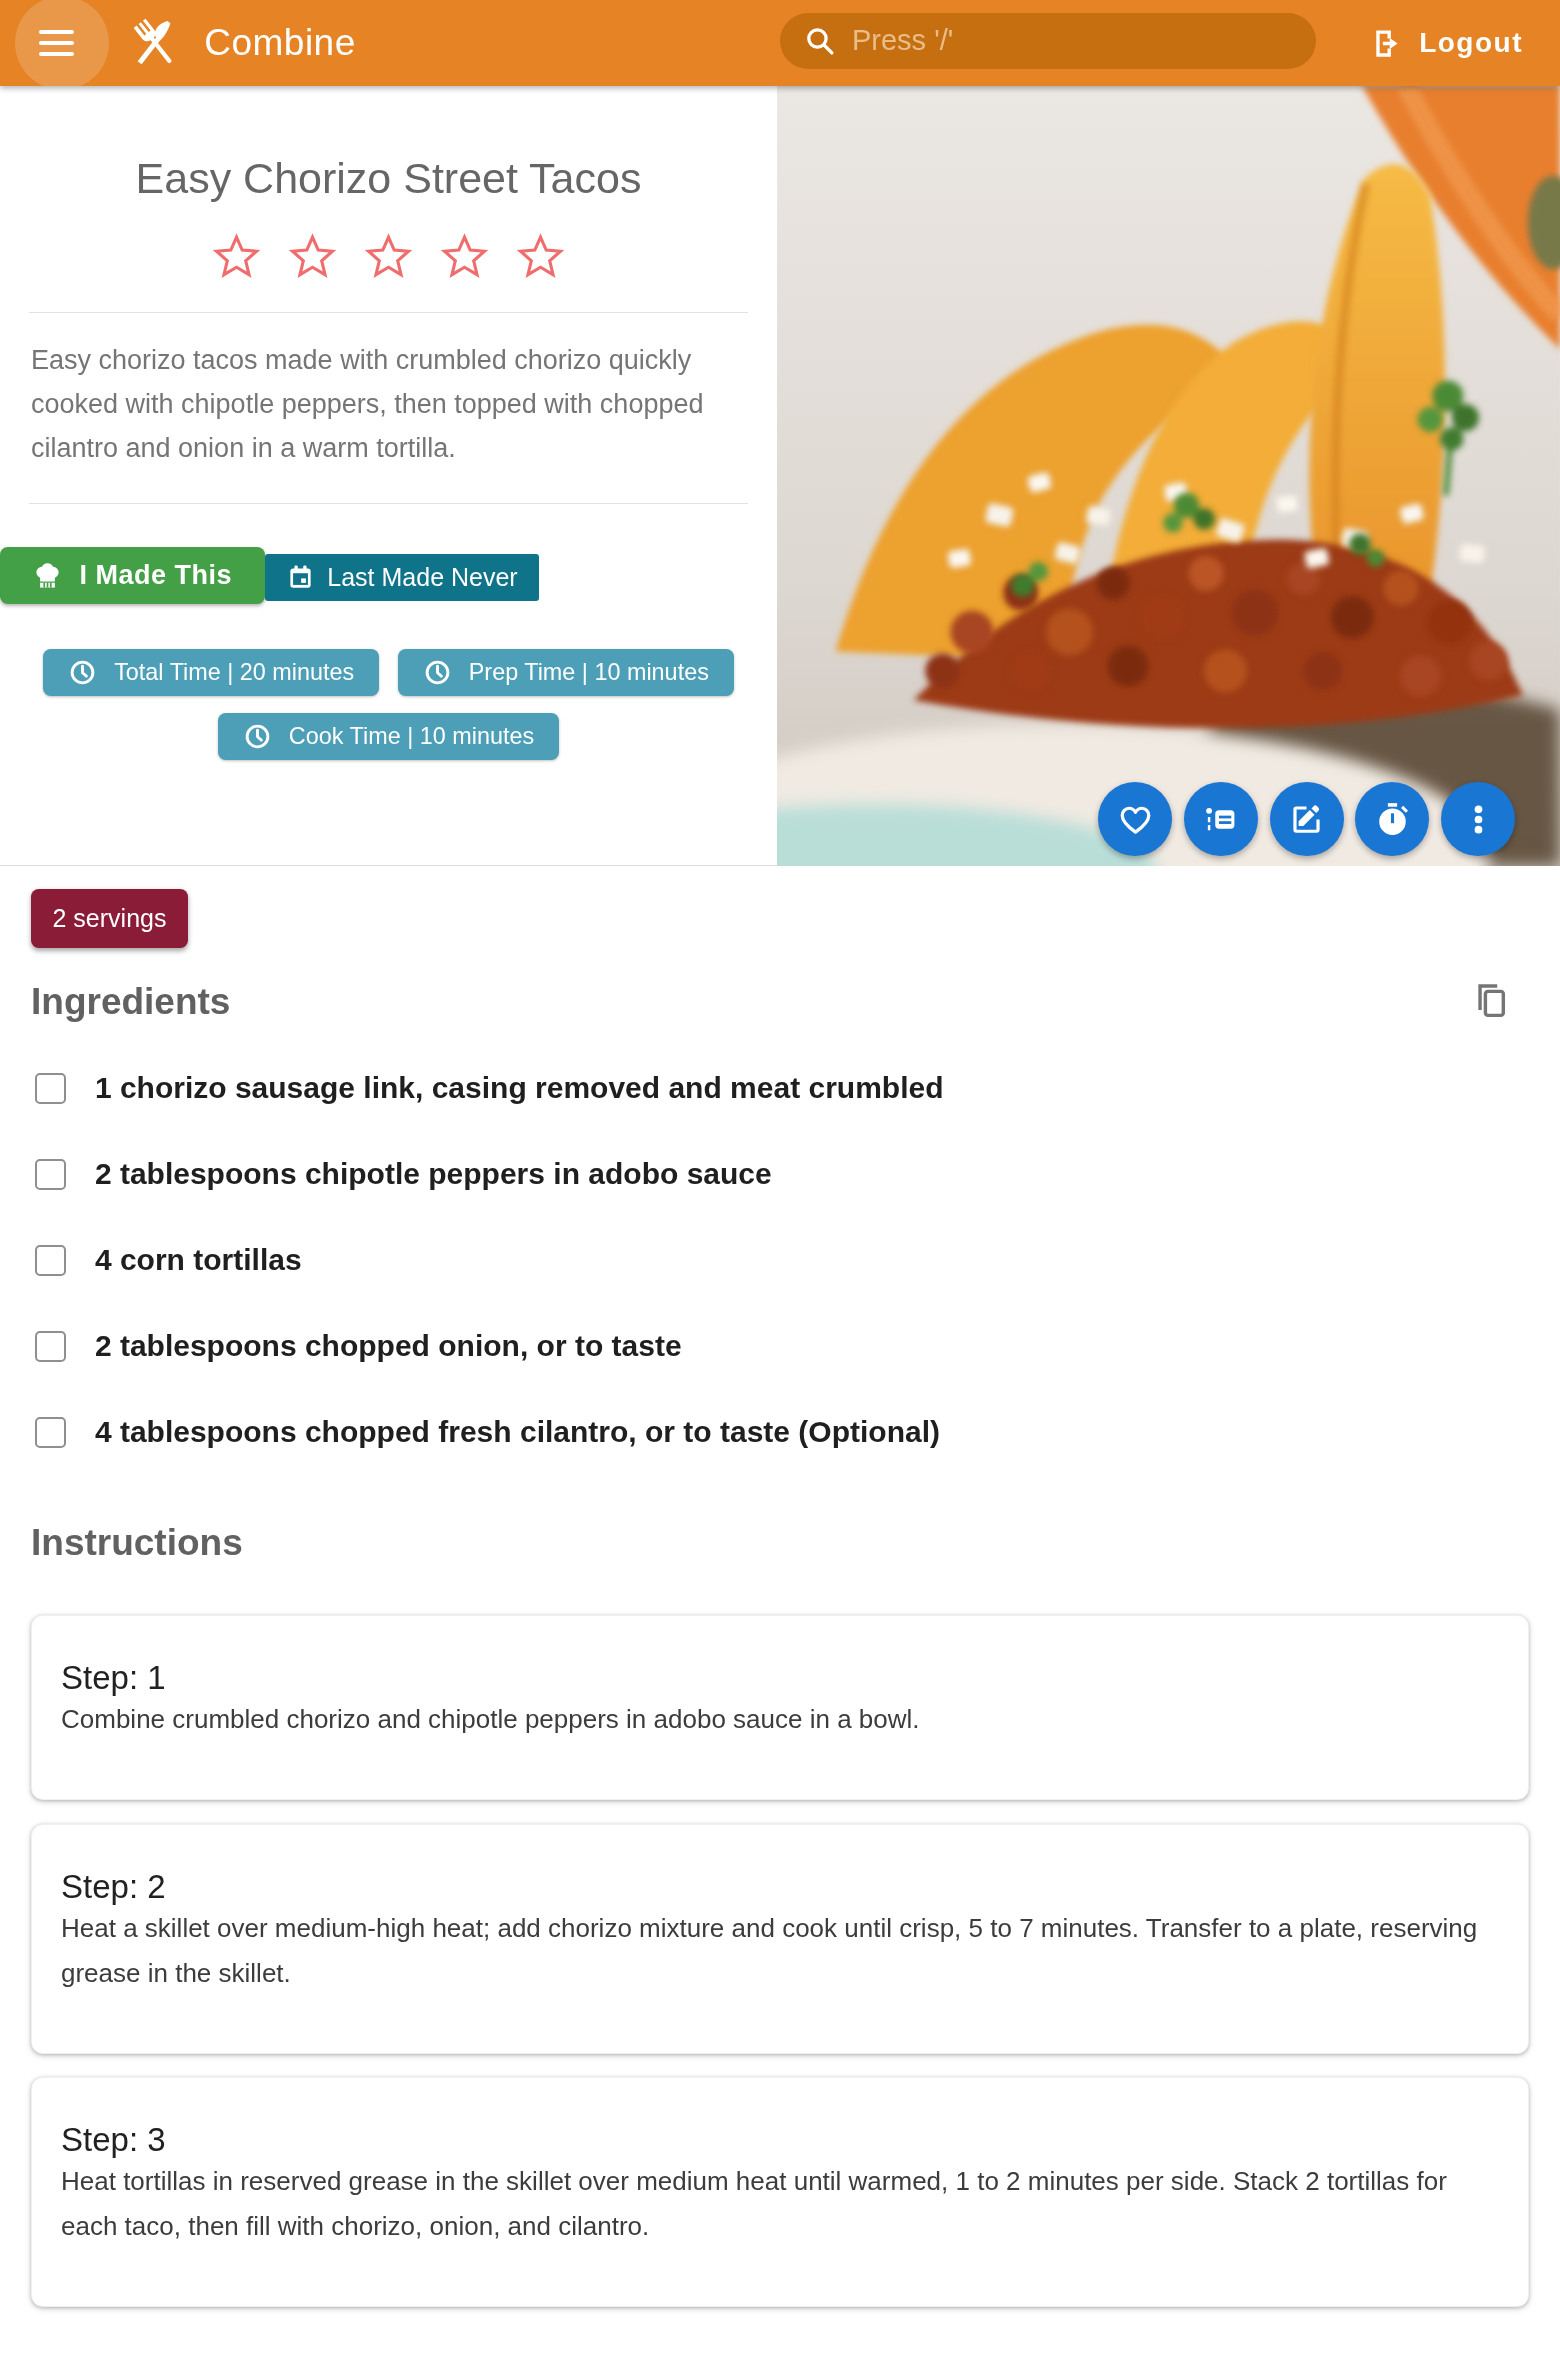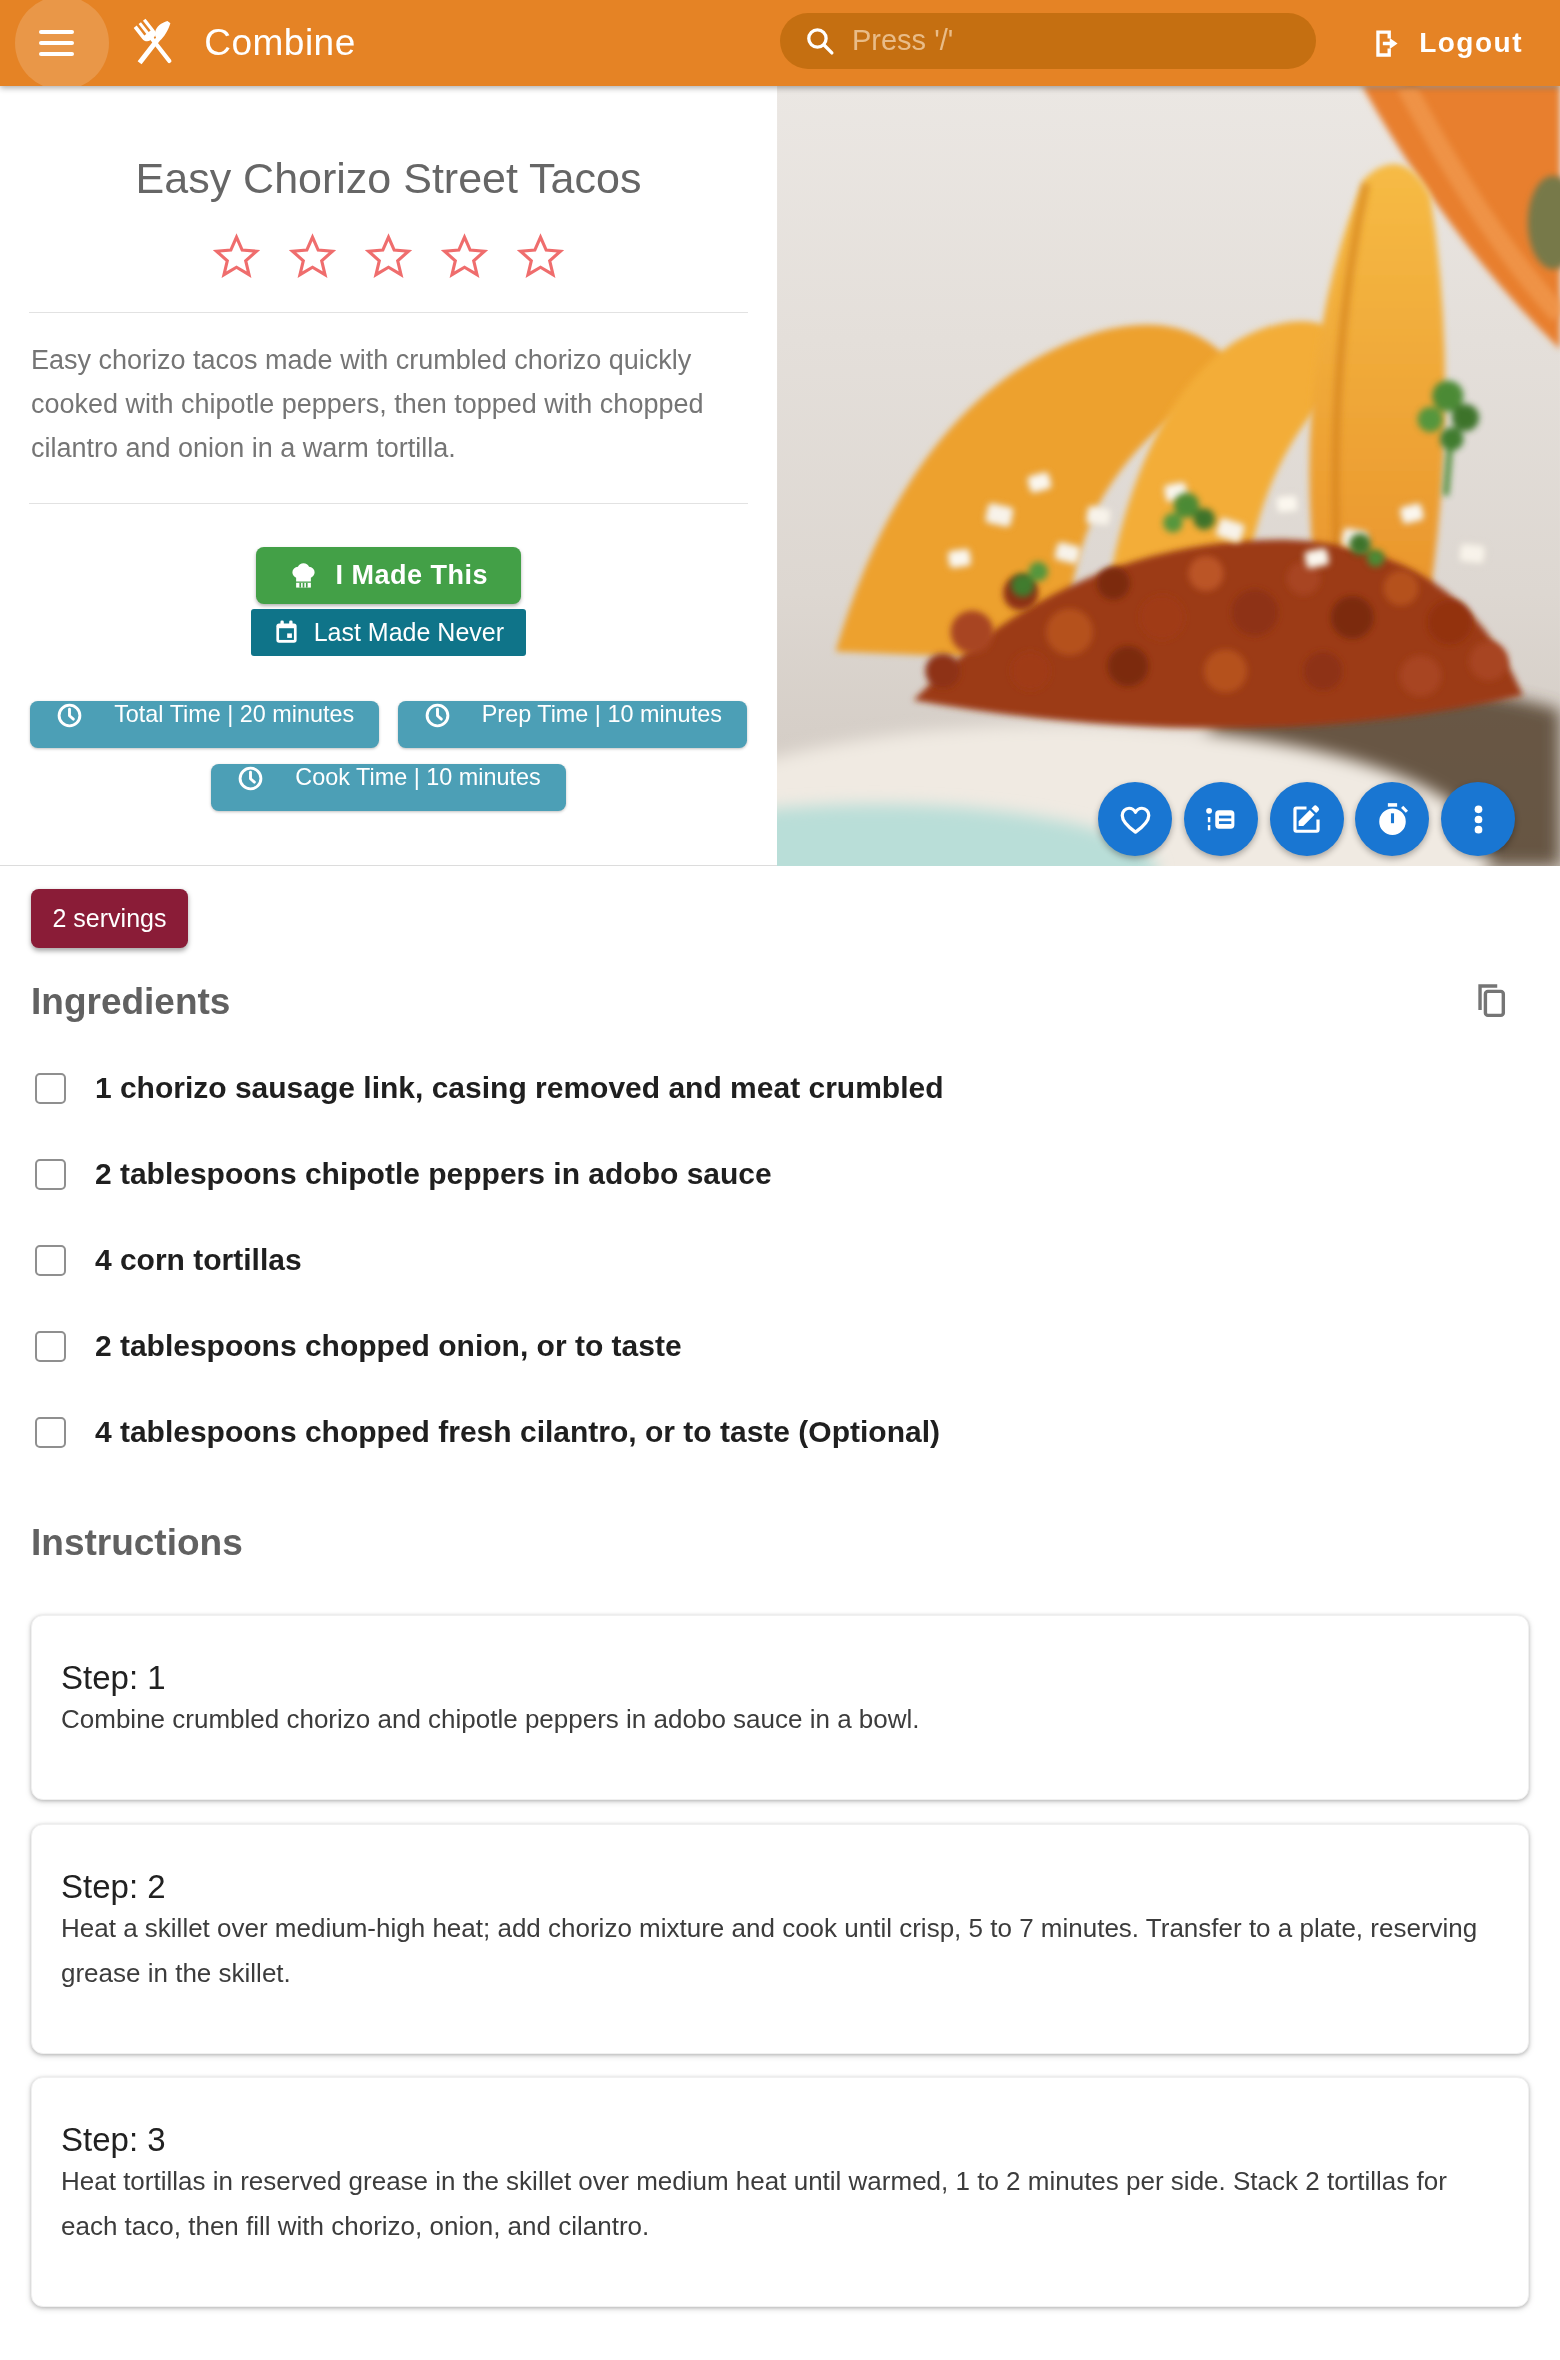--- a/index.html
+++ b/index.html
@@ -46,33 +46,33 @@
   }
   .logout-btn .logout-label{font-size:28px;font-weight:700;letter-spacing:1.5px;}
   
   .hero{display:flex;height:780px;border-bottom:1px solid #dcdcdc;position:relative;}
   .recipe-card{width:777px;background:#fff;position:relative;padding-top:68px;}
   .recipe-title{text-align:center;font-size:43px;font-weight:400;color:#666;}
   .stars{display:flex;justify-content:center;gap:29px;margin-top:29px;}
   .stars svg{cursor:pointer;}
   .divider{border:none;border-top:1px solid #e2e2e2;margin:33px 29px 0;}
   .recipe-desc{margin:25px 31px 0;font-size:27px;line-height:44px;color:#757575;}
-  .made-row{display:flex;flex-direction:column;align-items:center;margin-top:43px;}
+  .made-row{display:flex;align-items:center;margin-top:43px;}
   .made-btn{
     display:flex;align-items:center;gap:17.6px;background:var(--success-green);color:#fff;
     border:none;border-radius:7.8px;height:57px;padding:0 33px;font-size:27px;font-weight:700;
     letter-spacing:0.5px;cursor:pointer;font-family:inherit;box-shadow:0 2px 3.9px rgba(0,0,0,.3);
   }
   .last-made-chip{
     margin-top:4.9px;display:flex;align-items:center;gap:13.7px;background:var(--teal-dark);
     color:#fff;border-radius:3px;height:47px;padding:0 21.5px;font-size:25px;font-weight:500;
   }
   .time-chips{margin:45px auto 0;width:722px;display:flex;flex-wrap:wrap;justify-content:center;gap:16.6px 18.5px;}
   .time-chip{
-    display:flex;gap:30px;background:var(--teal-light);color:#fff;
+    display:flex;align-items:center;gap:17px;background:var(--teal-light);color:#fff;
     border-radius:7.8px;height:47px;padding:0 25px;font-size:23.4px;font-weight:500;
     box-shadow:0 1px 2.9px rgba(0,0,0,.25);
   }
   
   .photo-wrap{width:783px;height:780px;position:relative;overflow:hidden;}
   .photo-wrap svg.foodpic{display:block;width:783px;height:780px;}
   .action-row{position:absolute;right:45px;bottom:9.8px;display:flex;gap:11.7px;}
   .action-btn{
     width:74px;height:74px;border-radius:50%;background:var(--action-blue);border:none;cursor:pointer;
     display:flex;align-items:center;justify-content:center;box-shadow:0 2.9px 5.9px rgba(0,0,0,.3);

